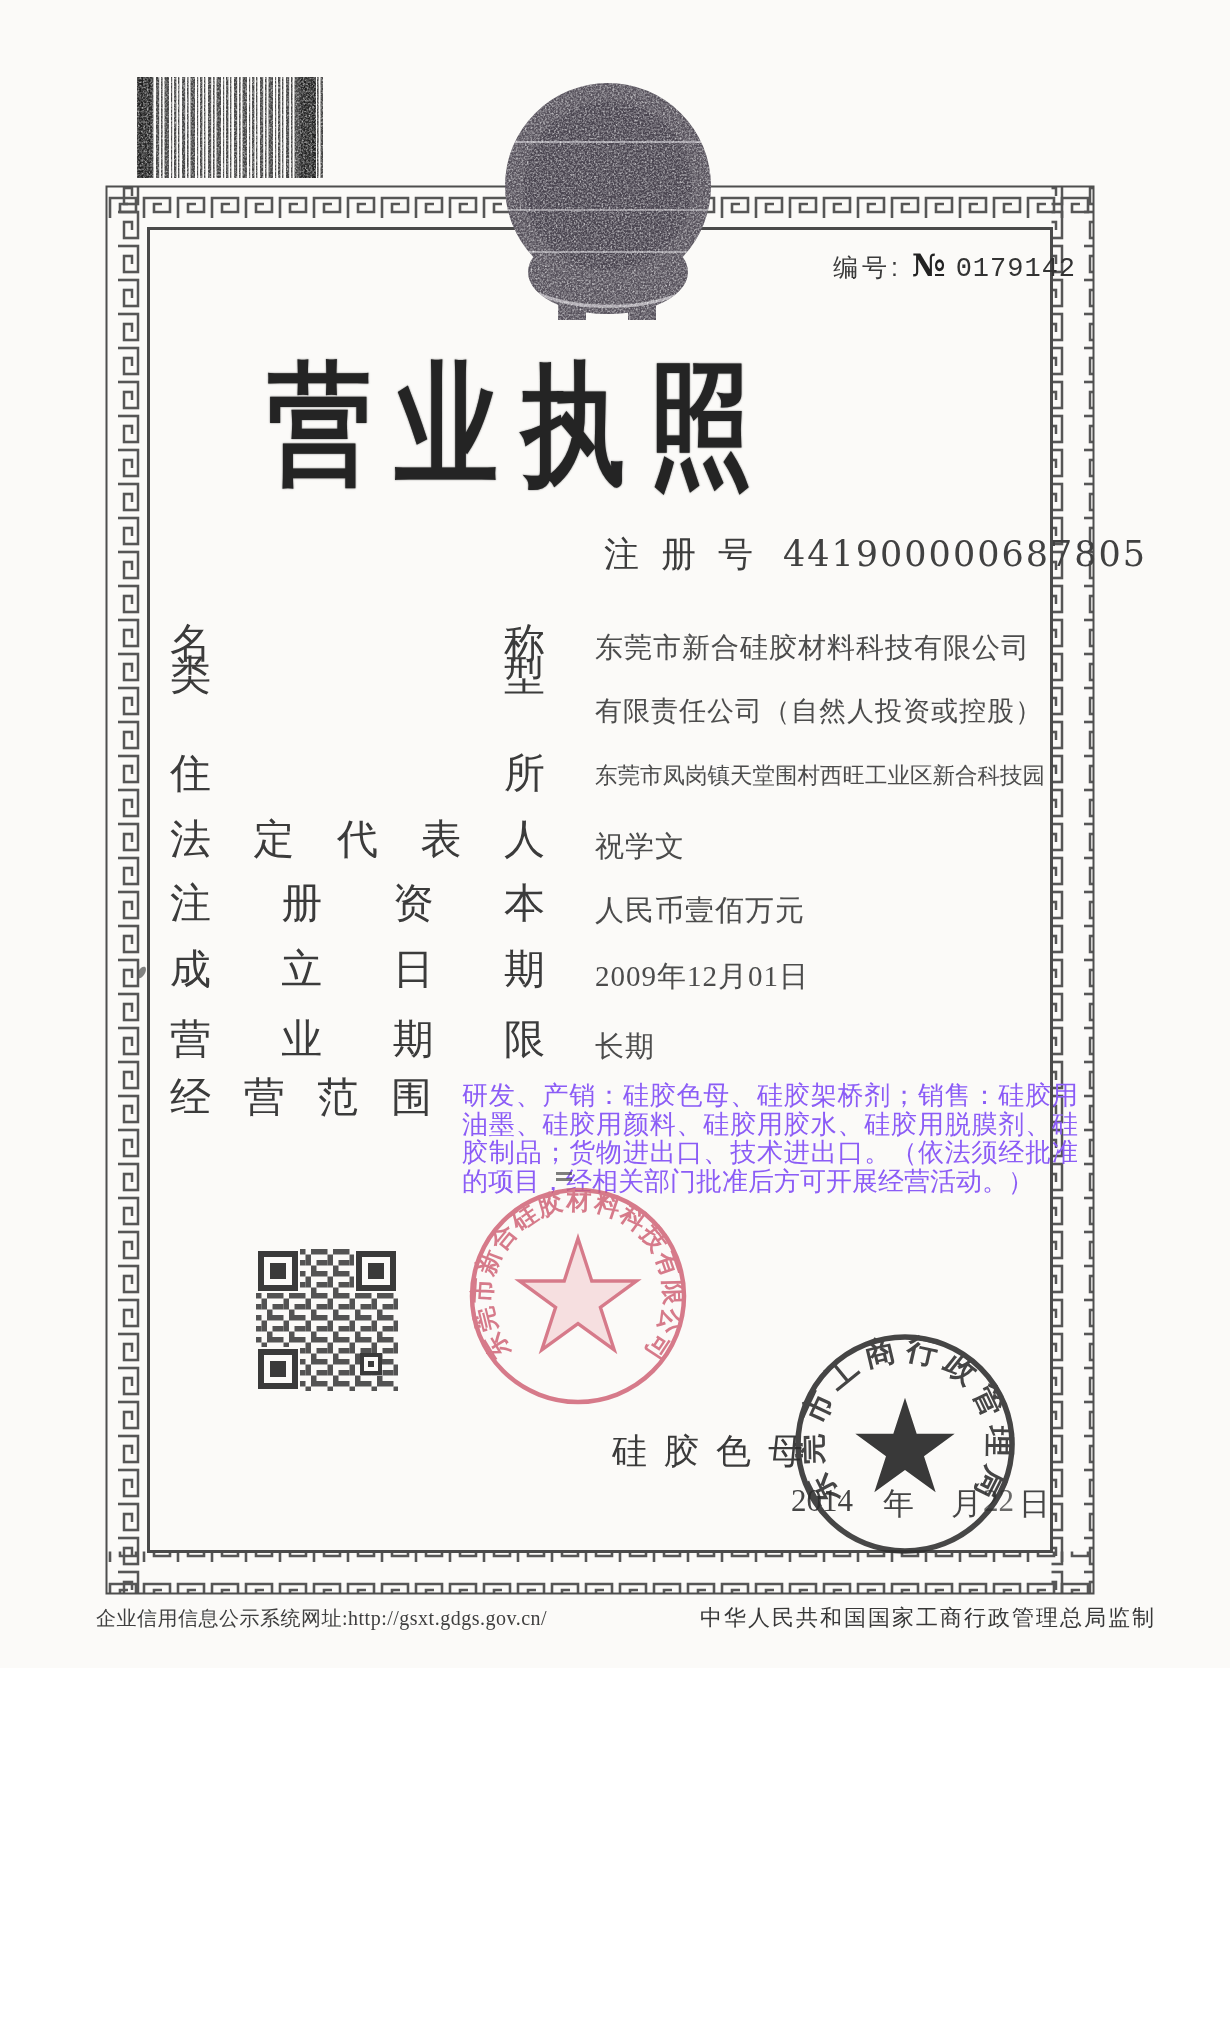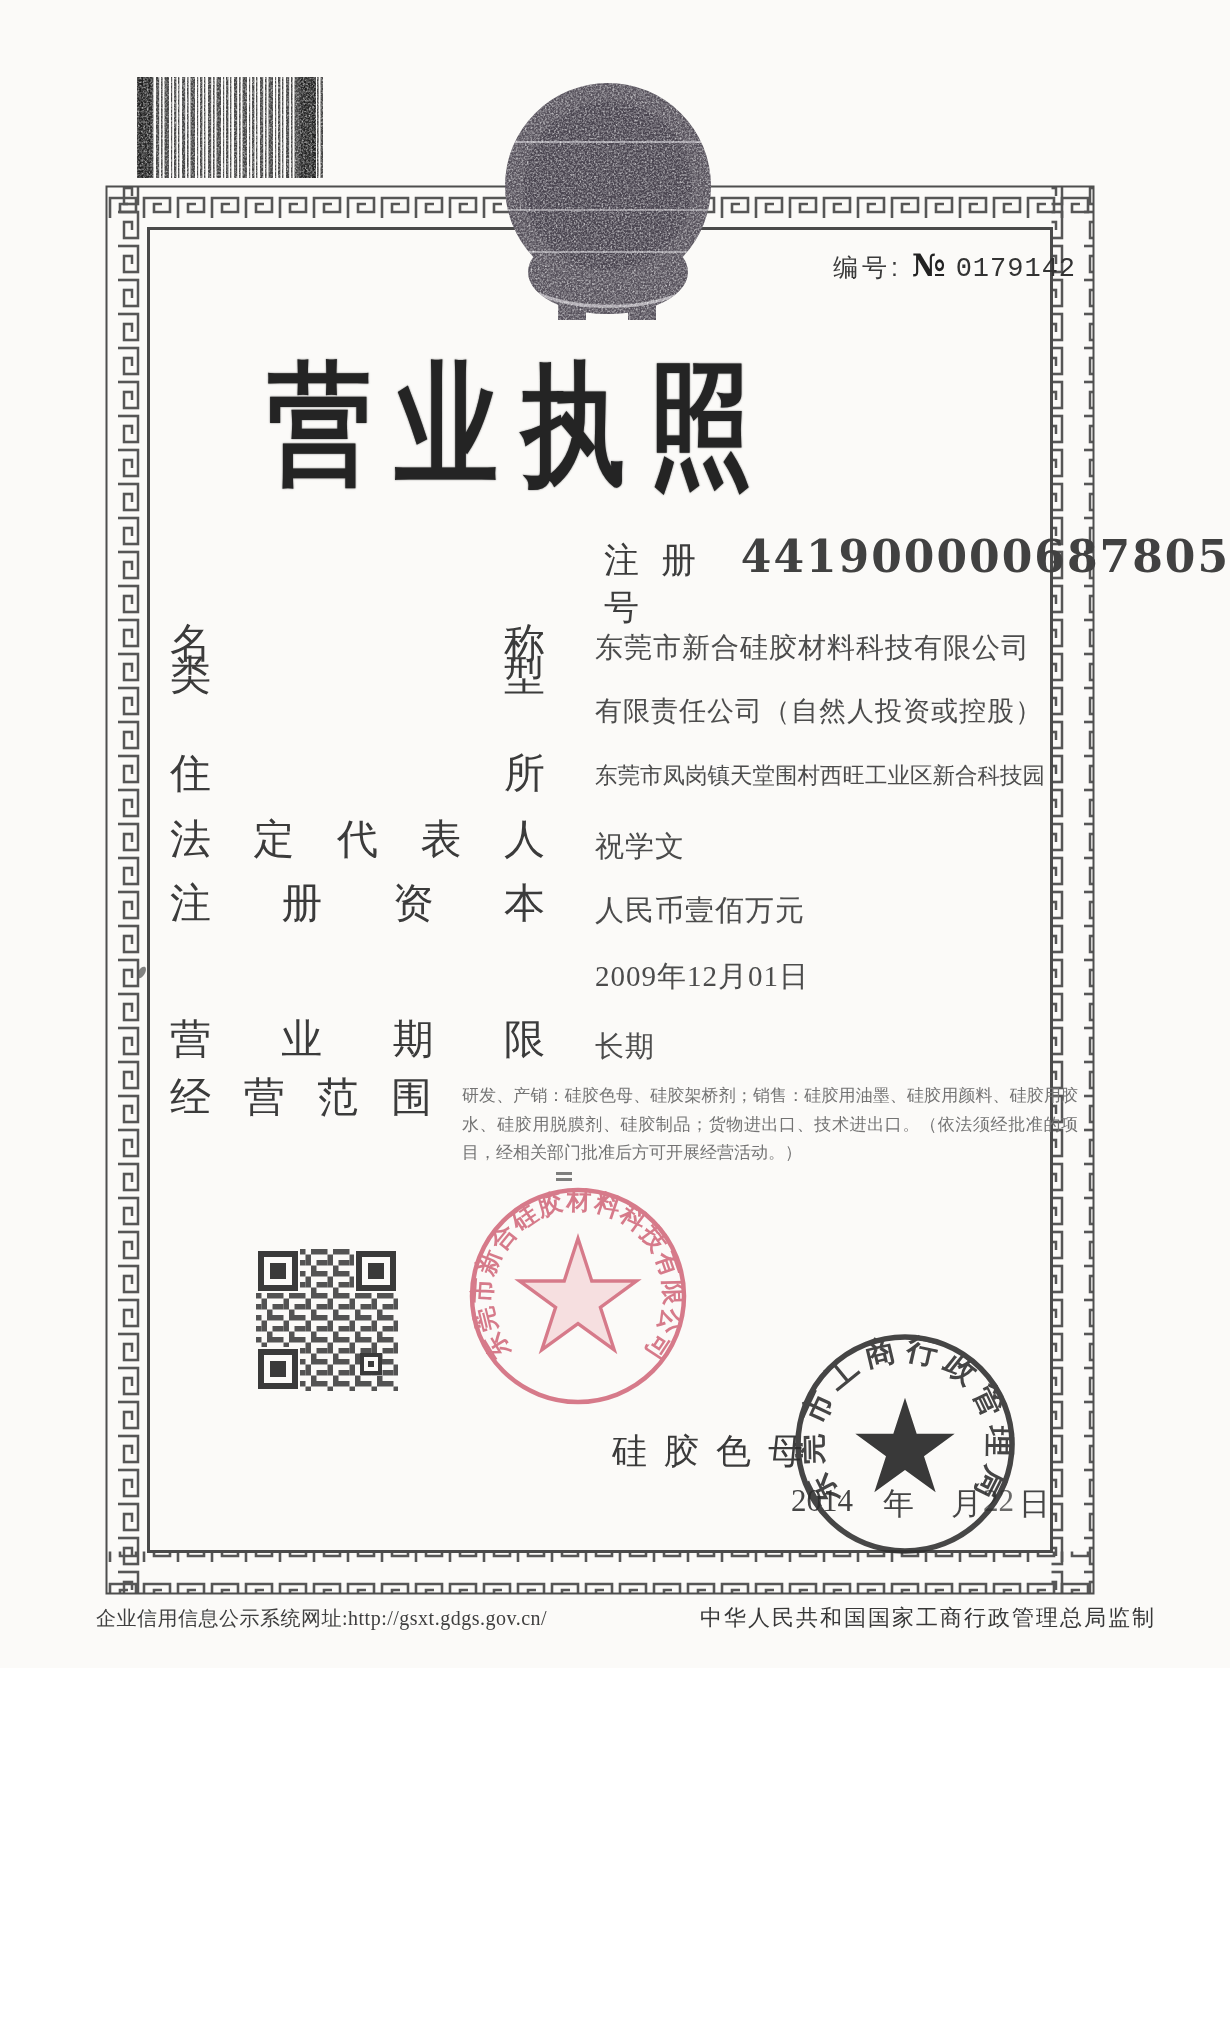--- a/index.html
+++ b/index.html
@@ -23,34 +23,34 @@
     left:268px;top:338px;width:486px;
     font-size:103px;font-weight:800;letter-spacing:24px;white-space:nowrap;
     font-family:"Liberation Sans","DejaVu Sans",sans-serif;
     color:#242424;transform:scaleY(1.28);transform-origin:top left;
     text-shadow:0 0 1.5px rgba(30,30,30,.75);
   }
 
   
   .regline{left:604px;top:531px;display:flex;align-items:baseline;}
   .regline .rlbl{font-size:35px;letter-spacing:22px;color:#3d3d3d;}
-  .regline .rnum{font-size:44px;letter-spacing:2px;color:#414141;margin-left:8px;font-family:"DejaVu Serif",serif;font-weight:bold;}
+  .regline .rnum{font-size:35px;letter-spacing:2px;color:#414141;margin-left:8px;font-family:"DejaVu Serif",serif;}
 
   
   .flabel{
     left:170px;width:375px;font-size:41px;color:#3b3b3b;
     text-align:justify;text-align-last:justify;text-justify:inter-character;
     white-space:nowrap;
   }
   .flabel.narrow{width:262px;}
   .fvalue{left:595px;font-size:29px;color:#4c4c4c;white-space:nowrap;letter-spacing:1px;}
   .fvalue.small{font-size:22.5px;letter-spacing:0;}
   .fvalue.para{
-    left:462px;width:616px;font-size:17px;line-height:28.5px;
-    white-space:normal;letter-spacing:0;color:#737373;text-align:justify;
+    left:462px;width:616px;font-size:26px;line-height:28.5px;
+    white-space:normal;letter-spacing:0;color:#8b5cf6;text-align:justify;
   }
 
   
   .registrar{left:612px;top:1428px;font-size:35px;letter-spacing:17px;color:#3b3b3b;white-space:nowrap;}
   .datetok{top:1483px;font-size:31px;color:#454545;margin-left:43px;}
 
   
   .foot-left{left:96px;top:1605px;font-size:20px;letter-spacing:.5px;color:#3f3f3f;}
   .foot-right{left:700px;top:1603px;font-size:22px;letter-spacing:2px;color:#383838;}
 
@@ -171,20 +171,21 @@
 
   <div class="abs flabel" style="top:746px">住所</div>
   <div class="abs fvalue small" style="top:760px">东莞市凤岗镇天堂围村西旺工业区新合科技园</div>
 
   <div class="abs flabel" style="top:812px">法定代表人</div>
   <div class="abs fvalue" style="top:827px">祝学文</div>
 
   <div class="abs flabel" style="top:876px">注册资本</div>
   <div class="abs fvalue" style="top:891px">人民币壹佰万元</div>
 
+  <div class="abs flabel" style="top:942px">成立日期</div>
   <div class="abs fvalue" style="top:957px">2009年12月01日</div>
 
   <div class="abs flabel" style="top:1012px">营业期限</div>
   <div class="abs fvalue" style="top:1027px">长期</div>
 
   <div class="abs flabel narrow" style="top:1070px">经营范围</div>
   <div class="abs fvalue para" style="top:1082px">研发、产销：硅胶色母、硅胶架桥剂；销售：硅胶用油墨、硅胶用颜料、硅胶用胶水、硅胶用脱膜剂、硅胶制品；货物进出口、技术进出口。（依法须经批准的项目，经相关部门批准后方可开展经营活动。）</div>
 
   <div class="abs ink-dot"></div>
   <div class="abs ink-eq"></div>

